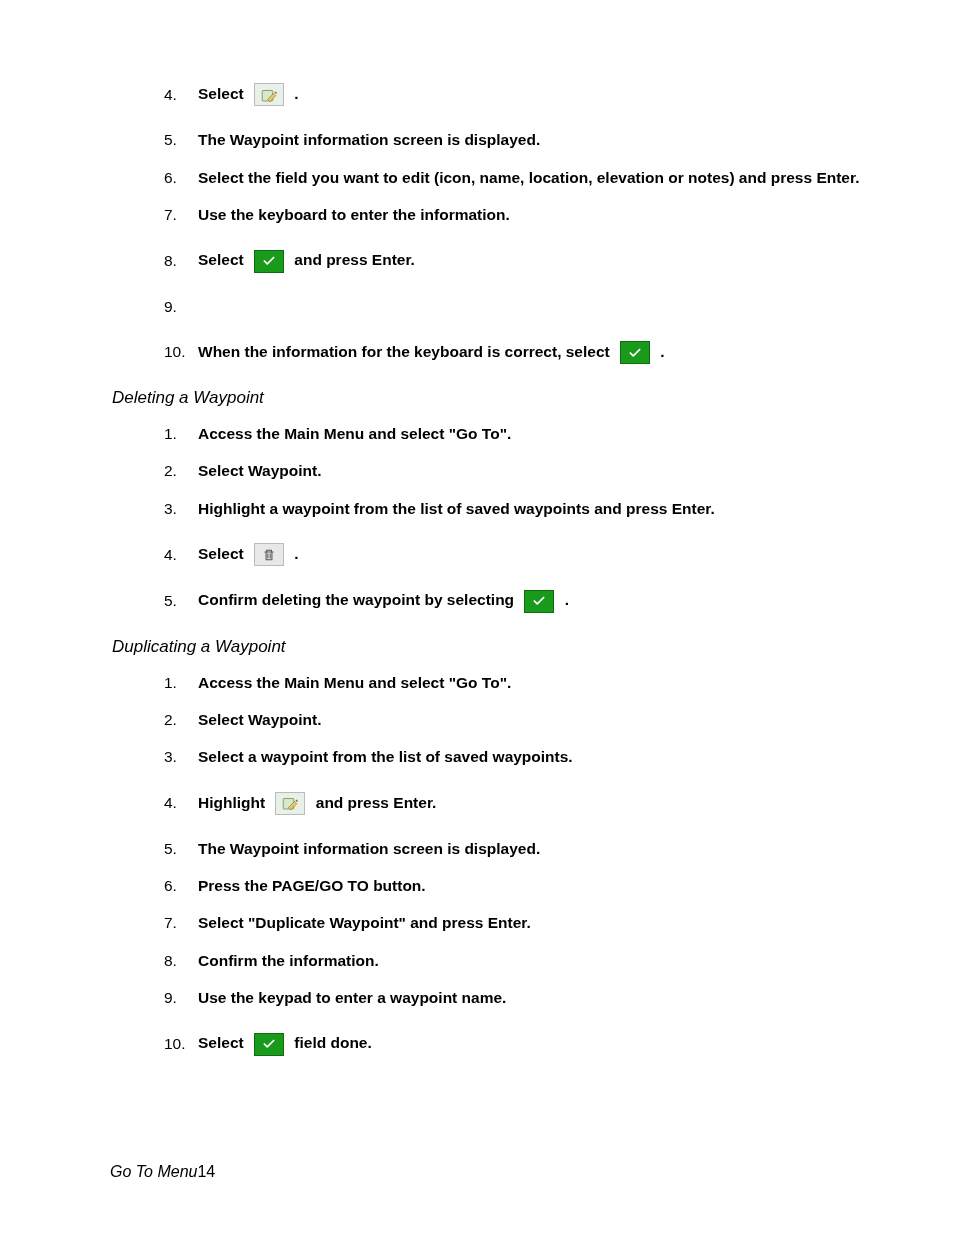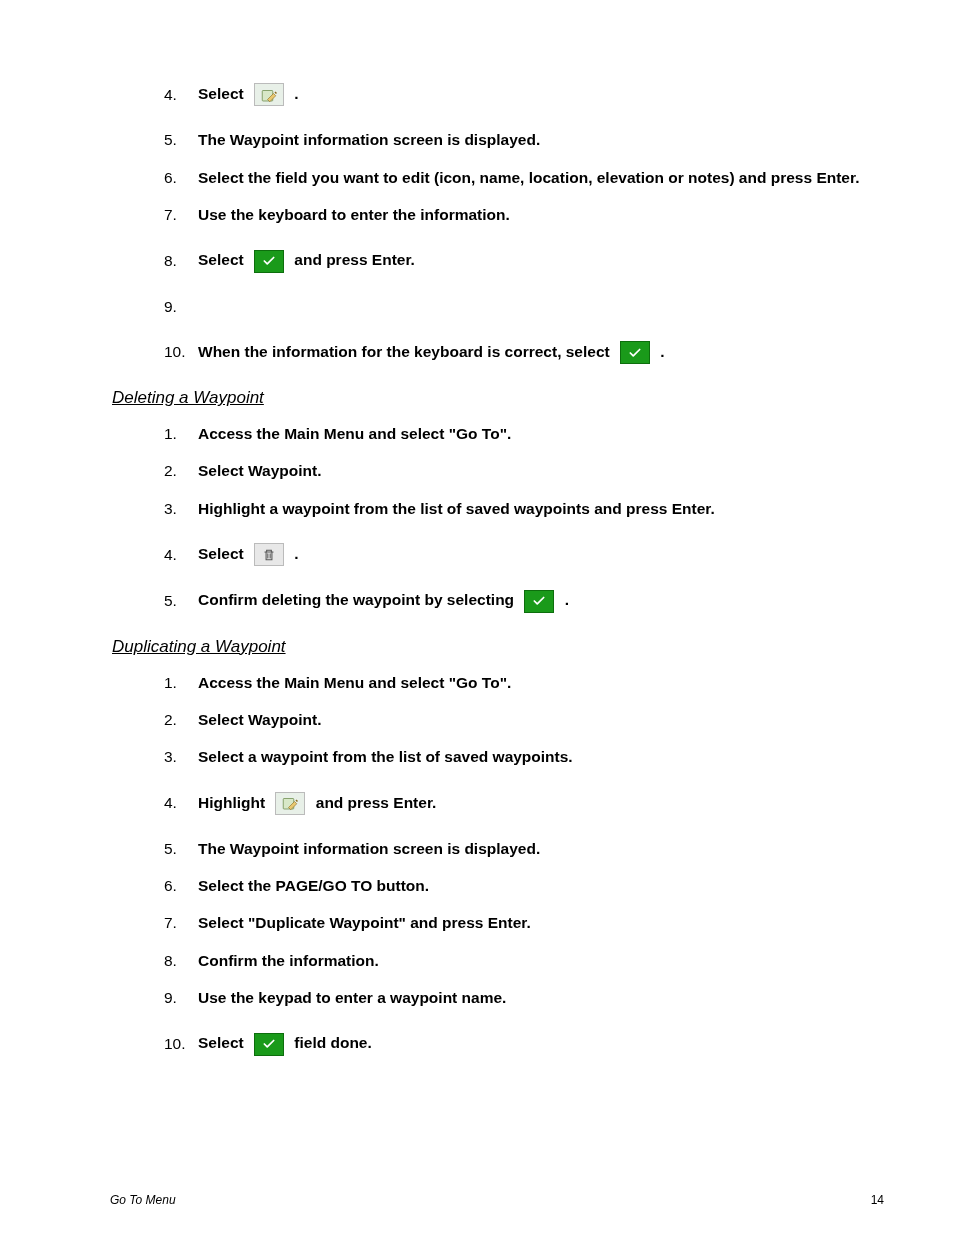--- a/index.html
+++ b/index.html
@@ -14,21 +14,20 @@
     .page {
       padding: 60px 70px 0 110px;
     }
     .section-heading {
       font-style: italic;
       font-size: 17px;
       margin-top: 24px;
       margin-bottom: 14px;
       font-weight: 400;
       margin-left: 2px;
-      text-decoration: underline;
     }
     .step-list {
       list-style: none;
       padding-left: 54px;
     }
     .step {
       display: flex;
       align-items: center;
       font-size: 15.5px;
       line-height: 1.5;
@@ -66,26 +65,26 @@
       background: #1a9a1a;
       border: 1px solid #0d6e0d;
     }
     .icon-box.check-icon svg { width: 18px; height: 14px; }
     .icon-box.trash-icon {
       background: #e8e8e8;
     }
     .icon-box.trash-icon svg { width: 14px; height: 18px; }
     .footer {
       position: absolute;
-      bottom: 28px;
+      bottom: 54px;
       left: 110px;
       right: 70px;
       display: flex;
-      justify-content: space-between;
-      font-size: 12px;
+      justify-content: flex-start;
+      font-size: 16px;
     }
     .footer .left { font-style: italic; }
   </style>
 </head>
 <body>
 
 <div class="page">
   <div id="sections">
       <div class="step-list">
         <div class="step icon-step">
@@ -184,21 +183,21 @@
                 <path d="M20 8 L22 10" stroke="#8a6a20" stroke-width="2"></path>
               </svg>
             </span><span class="step-text"> and press Enter.</span></span>
         </div>
         <div class="step">
           <span class="step-num">5.</span>
           <span class="step-body"><span class="step-text">The Waypoint information screen is displayed.</span></span>
         </div>
         <div class="step">
           <span class="step-num">6.</span>
-          <span class="step-body"><span class="step-text">Select the PAGE/GO TO button.</span></span>
+          <span class="step-body"><span class="step-text">Press the PAGE/GO TO button.</span></span>
         </div>
         <div class="step">
           <span class="step-num">7.</span>
           <span class="step-body"><span class="step-text">Select "Duplicate Waypoint" and press Enter.</span></span>
         </div>
         <div class="step">
           <span class="step-num">8.</span>
           <span class="step-body"><span class="step-text">Confirm the information.</span></span>
         </div>
         <div class="step">

